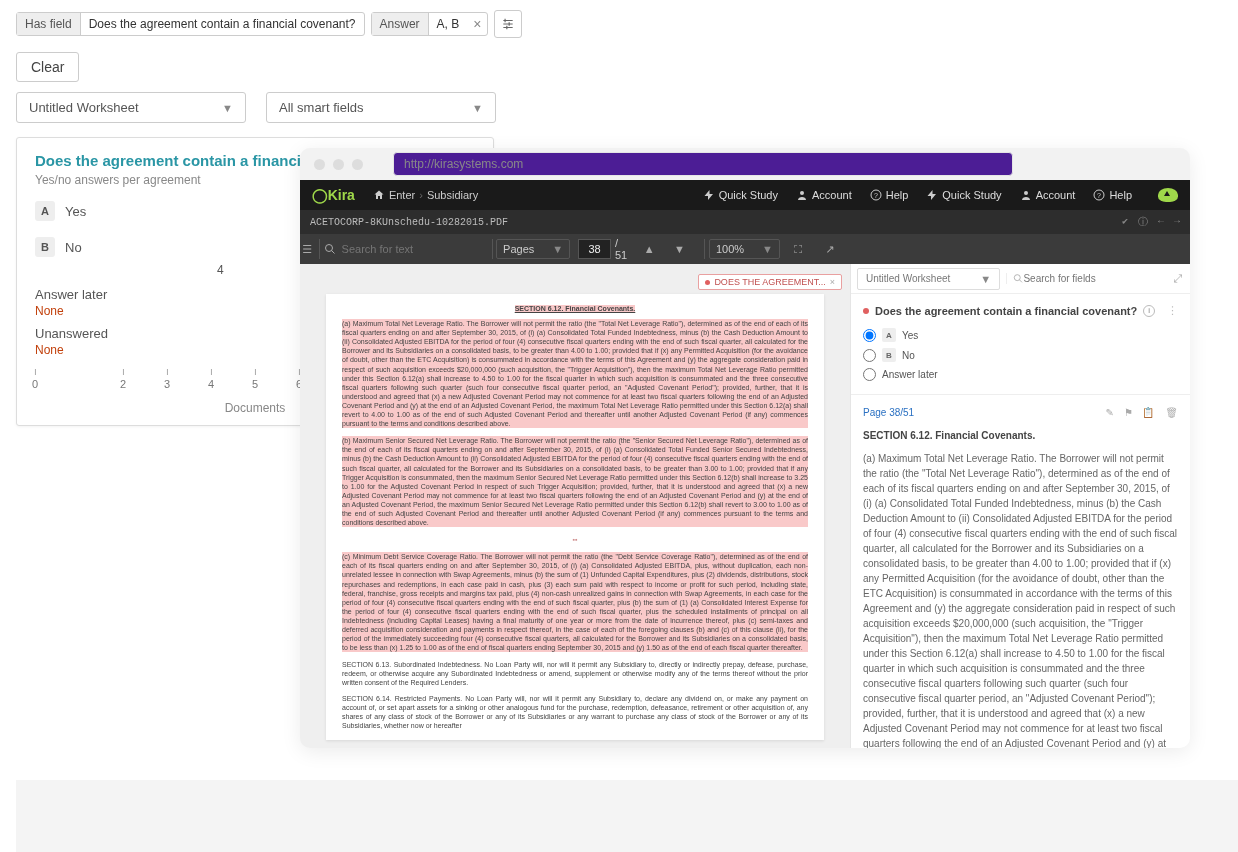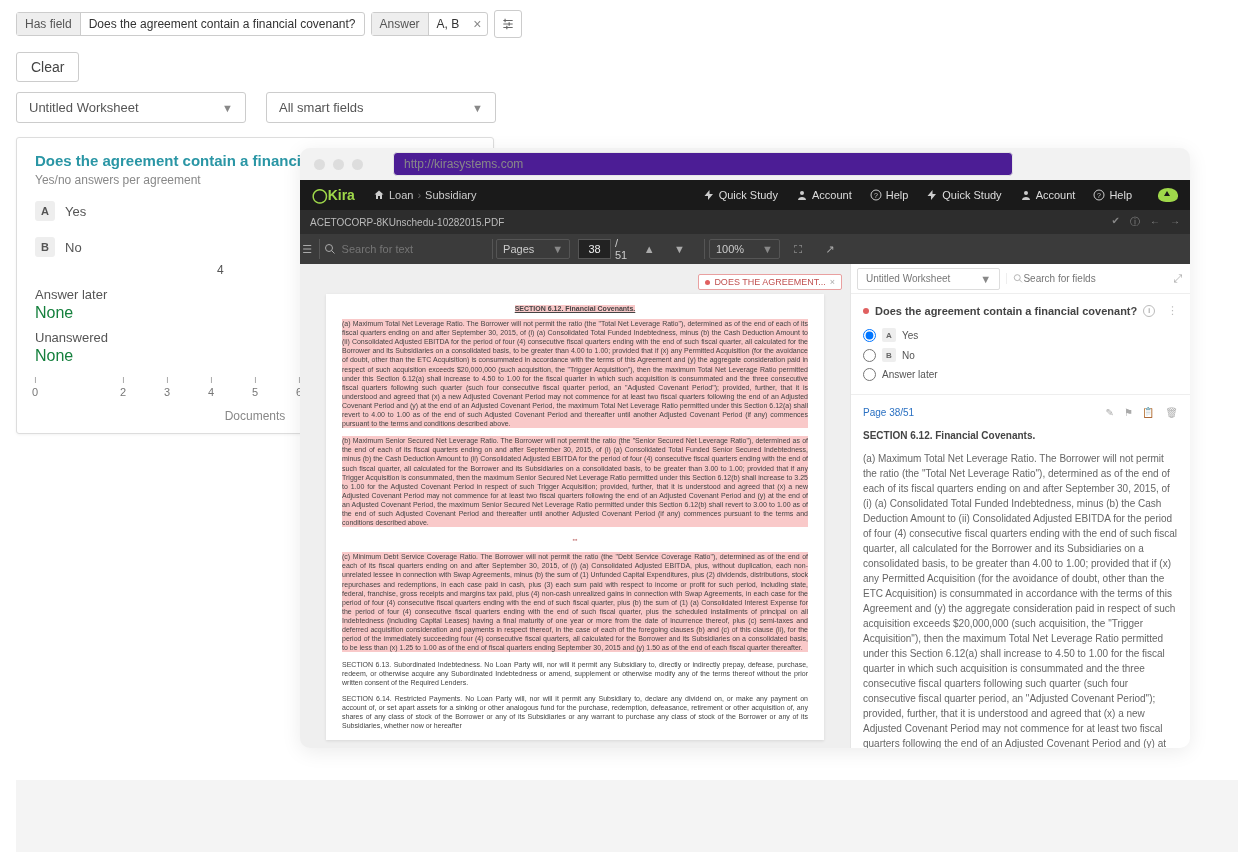--- a/index.html
+++ b/index.html
@@ -19,21 +19,21 @@
 .chart-card { margin: 14px 0 0 0; border: 1px solid #ddd; border-radius: 3px; width: 478px; padding: 14px 18px 10px 18px; background: #fff; box-shadow: 0 1px 3px rgba(0,0,0,0.05); }
 .chart-title { color: #2a96a5; font-weight: 600; font-size: 15px; margin-bottom: 4px; }
 .chart-sub { color: #888; font-size: 12px; margin-bottom: 14px; }
 .bar-row { display: flex; align-items: center; gap: 10px; margin-bottom: 6px; }
 .bar-key { width: 20px; height: 20px; background: #eee; border-radius: 3px; display: flex; align-items: center; justify-content: center; font-size: 11px; color: #555; font-weight: 600; }
 .bar-label { flex: 0 0 auto; color: #555; }
 .bar-fill { height: 100%; background: #6b94e6; }
 .bar-val { font-size: 12px; color: #555; margin-left: 6px; }
 .answer-later, .unanswered { margin-top: 8px; }
 .al-label { color: #555; font-size: 13px; margin-bottom: 2px; }
-.none { color: #15803d; font-size: 16px; }
+.none { color: #c2410c; font-size: 12px; }
 .axis { position: relative; height: 30px; margin-top: 12px; }
 .axis-tick { position: absolute; top: 0; text-align: center; font-size: 11px; color: #777; transform: translateX(-50%); }
 .axis-tick .tk { display: block; width: 1px; height: 6px; background: #aaa; margin: 0 auto 3px auto; }
 .axis-label { text-align: center; color: #888; font-size: 12px; margin-top: 2px; }
 
 .browser-window { position: absolute; left: 300px; top: 148px; width: 890px; height: 600px; background: #f7f7f7; border-radius: 10px; box-shadow: 0 4px 20px rgba(0,0,0,0.08); overflow: hidden; }
 .browser-chrome { height: 32px; display: flex; align-items: center; padding: 0 14px; background: #f2f2f2; }
 .traffic { display: flex; gap: 8px; }
 .dot { width: 11px; height: 11px; border-radius: 50%; background: #ddd; }
 .addr-bar { flex: 1; margin-left: 30px; padding: 4px 10px; color: #888; font-size: 12px; background: #4c1d95; border-radius: 4px; border: 1px solid #e5e5e5; max-width: 620px; }
@@ -41,21 +41,21 @@
 .kira-header { height: 30px; background: #1a1a1a; display: flex; align-items: center; padding: 0 12px; color: #ddd; font-size: 11px; }
 .kira-logo { color: #9fd84a; font-weight: 700; font-size: 14px; margin-right: 18px; }
 .kira-nav { display: flex; gap: 4px; align-items: center; flex: 1; }
 .kira-nav-item { display: flex; align-items: center; gap: 4px; color: #ccc; cursor: pointer; }
 .kira-right { display: flex; gap: 18px; align-items: center; }
 .kira-right span { display: flex; align-items: center; gap: 4px; cursor: pointer; }
 .mini-icon { width: 12px; height: 12px; display: inline-block; }
 .cloud-icon { width: 20px; height: 14px; background: #9fd84a; border-radius: 50% 50% 40% 40%; margin-left: 8px; position: relative; }
 .cloud-icon::after { content:""; position:absolute; top:3px; left:6px; border-left:3px solid transparent; border-right:3px solid transparent; border-bottom:5px solid #1a1a1a; }
 
-.doc-titlebar { height: 24px; background: #2d2d2d; display: flex; align-items: center; padding: 0 10px; color: #bbb; font-size: 10px; justify-content: space-between; }
+.doc-titlebar { height: 24px; background: #2d2d2d; display: flex; align-items: center; padding: 0 10px; color: #bbb; font-size: 10px; justify-content: space-between; font-family: Liberation Mono, monospace; }
 .doc-right-icons { display: flex; gap: 10px; color: #888; }
 
 .toolbar { height: 30px; background: #3b3b3b; display: flex; align-items: center; color: #ccc; font-size: 11px; }
 .tb-icon-btn { width: 28px; height: 28px; display: flex; align-items: center; justify-content: center; cursor: pointer; color: #aaa; }
 .tb-search { flex: 1; background: #3b3b3b; border: none; color: #ccc; padding: 4px; font-size: 11px; outline: none; }
 .tb-divider { width: 1px; height: 20px; background: #555; margin: 0 4px; }
 .tb-select { background: #3b3b3b; border: 1px solid #555; color: #ccc; padding: 3px 6px; font-size: 11px; display: flex; align-items: center; gap: 18px; border-radius: 2px; }
 .tb-pagebox { background: #222; border: 1px solid #555; color: #eee; padding: 3px 6px; font-size: 11px; width: 34px; text-align: center; }
 .tb-pagectrl { display: flex; align-items: center; gap: 4px; margin: 0 8px; }
 .tb-zoom { display: flex; align-items: center; gap: 4px; margin-right: 6px; }
@@ -184,21 +184,21 @@
     <div class="addr-bar">http://kirasystems.com</div>
   </div>
 
   <div class="kira-header">
     <span class="kira-logo">◯<span>Kira</span></span>
     <div class="kira-nav">
       <span class="kira-nav-item">
         <svg class="mini-icon" viewBox="0 0 24 24">
             <path fill="#ccc" d="M12 3l9 8h-3v9h-4v-6H10v6H6v-9H3z"></path>
           </svg>
-        <span>Loan</span>
+        <span>Enter</span>
       </span>
       <span style="color:#666">›</span>
       <span class="kira-nav-item">Subsidiary</span>
     </div>
     <div class="kira-right">
       <span>
           <svg class="mini-icon" viewBox="0 0 24 24">
             <path fill="#ccc" d="M13 2L3 14h7v8l10-12h-7z"></path>
           </svg>
           <span>Quick Study</span>

